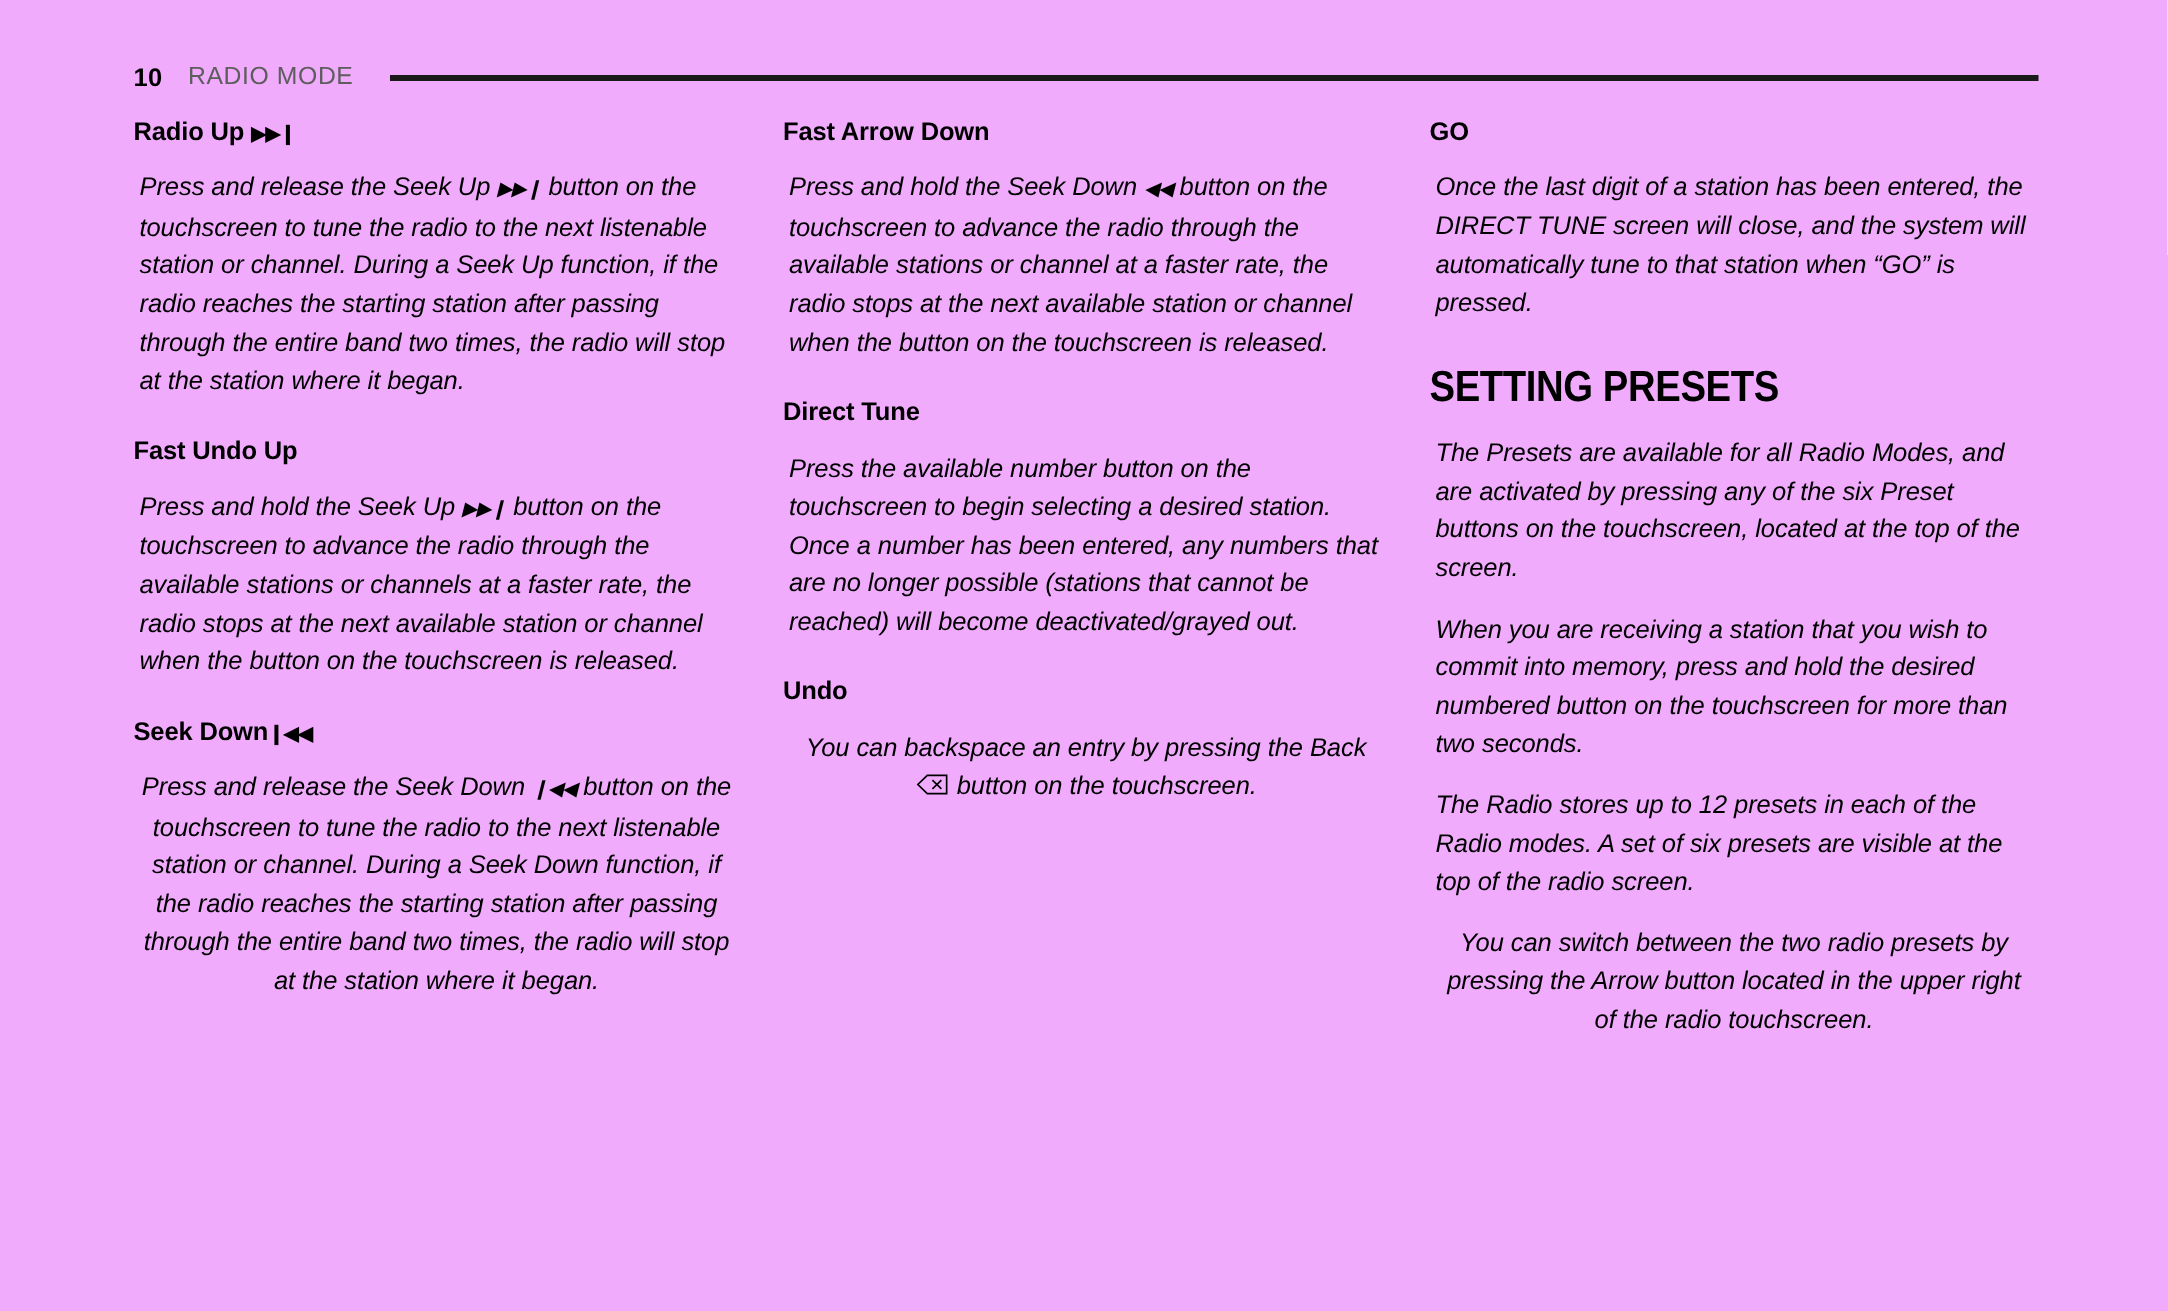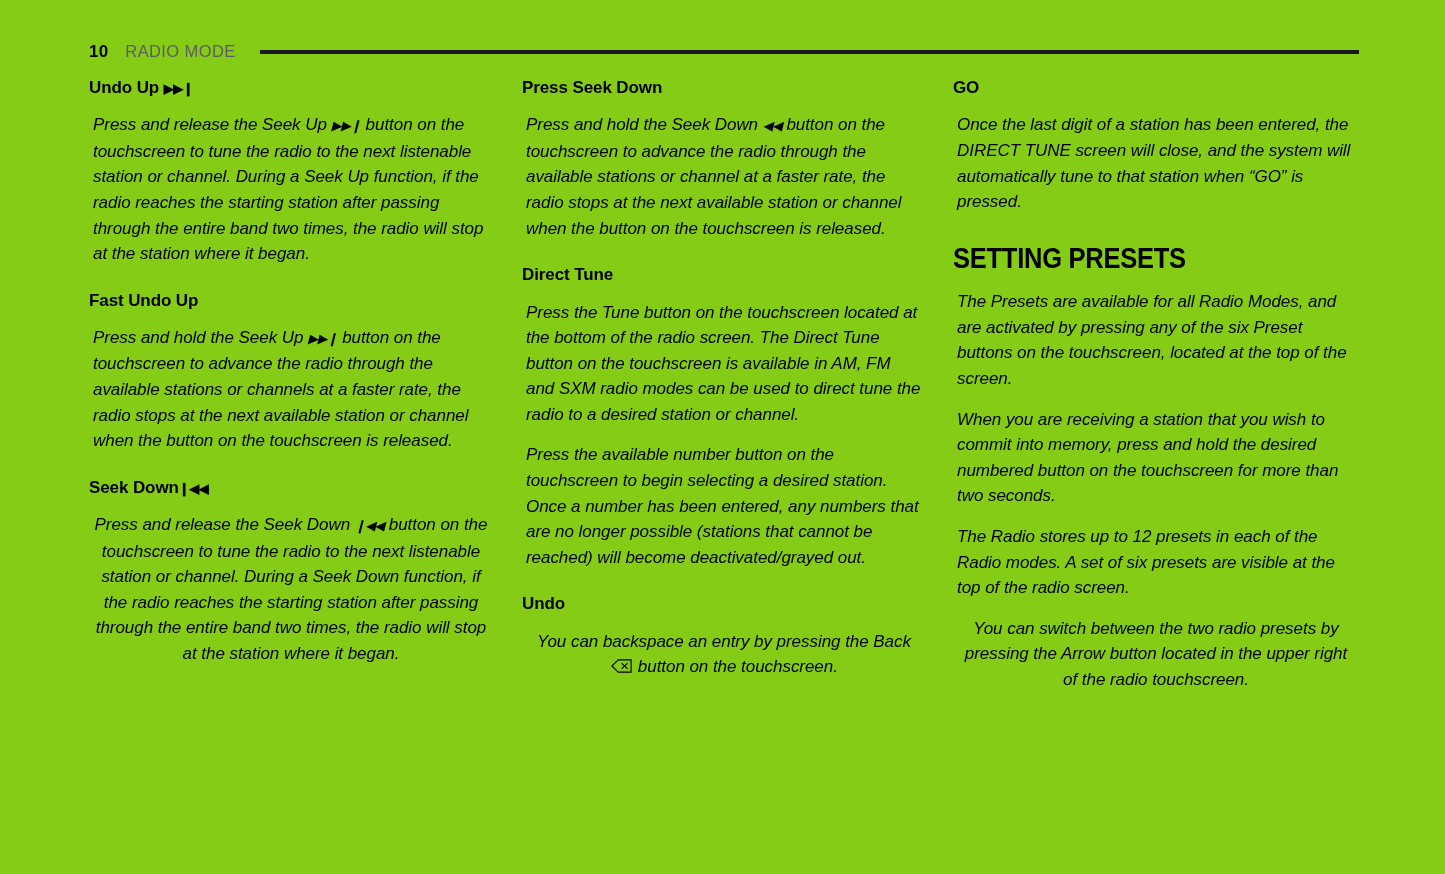--- a/index.html
+++ b/index.html
@@ -11,21 +11,21 @@
     width: 1445px;
     height: 874px;
     font-family: "Liberation Sans", sans-serif;
     color: #000000;
     overflow: hidden;
   }
   .page {
     position: relative;
     width: 1445px;
     height: 874px;
-    background: #84cc16;
+    background: #f0abfc;
     box-sizing: border-box;
   }
 
   
   .page-header {
     position: absolute;
     left: 89px;
     top: 38px;
     width: 1270px;
     height: 26px;
@@ -130,32 +130,31 @@
 <div class="page">
 
   <div class="page-header">
     <span class="folio">10</span>
     <span class="header-title">RADIO MODE</span>
     <span class="header-rule"></span>
   </div>
 
   <div class="columns">
     <div class="col col-1">
-        <h3 class="sec-head"><span>Undo Up</span> <span class="icon-glyph icon-seek-up">▶▶❙</span></h3>
+        <h3 class="sec-head"><span>Radio Up</span> <span class="icon-glyph icon-seek-up">▶▶❙</span></h3>
         <p class="body"><span>Press and release the Seek Up </span><span class="icon-glyph icon-seek-up">▶▶❙</span> <span>button on the touchscreen to tune the radio to the next listenable station or channel. During a Seek Up function, if the radio reaches the starting station after passing through the entire band two times, the radio will stop at the station where it began.</span></p>
         <h3 class="sec-head spaced-top"><span>Fast Undo Up</span></h3>
         <p class="body"><span>Press and hold the Seek Up </span><span class="icon-glyph icon-seek-up">▶▶❙</span> <span>button on the touchscreen to advance the radio through the available stations or channels at a faster rate, the radio stops at the next available station or channel when the button on the touchscreen is released.</span></p>
         <h3 class="sec-head spaced-top"><span>Seek Down</span><span class="icon-glyph icon-seek-down">❙◀◀</span></h3>
         <p class="body"><span>Press and release the Seek Down </span><span class="icon-glyph icon-seek-down">❙◀◀</span> <span>button on the touchscreen to tune the radio to the next listenable station or channel. During a Seek Down function, if the radio reaches the starting station after passing through the entire band two times, the radio will stop at the station where it began.</span></p>
       </div>
     <div class="col col-2">
-        <h3 class="sec-head"><span>Press Seek Down</span></h3>
+        <h3 class="sec-head"><span>Fast Arrow Down</span></h3>
         <p class="body"><span>Press and hold the Seek Down </span><span class="icon-glyph icon-seek-down">◀◀</span> <span>button on the touchscreen to advance the radio through the available stations or channel at a faster rate, the radio stops at the next available station or channel when the button on the touchscreen is released.</span></p>
         <h3 class="sec-head spaced-top"><span>Direct Tune</span></h3>
-        <p class="body"><span>Press the Tune button on the touchscreen located at the bottom of the radio screen. The Direct Tune button on the touchscreen is available in AM, FM and SXM radio modes can be used to direct tune the radio to a desired station or channel.</span></p>
         <p class="body"><span>Press the available number button on the touchscreen to begin selecting a desired station. Once a number has been entered, any numbers that are no longer possible (stations that cannot be reached) will become deactivated/grayed out.</span></p>
         <h3 class="sec-head spaced-top"><span>Undo</span></h3>
         <p class="body"><span>You can backspace an entry by pressing the Back </span><span class="bksp"><svg viewBox="0 0 21 14" width="21" height="14" xmlns="http://www.w3.org/2000/svg">
               <path d="M7.2 0.9 H20.1 V13.1 H7.2 L0.9 7 Z" fill="none" stroke="#000" stroke-width="1.1"></path>
               <line x1="10.6" y1="4.1" x2="16.6" y2="9.9" stroke="#000" stroke-width="1.1"></line>
               <line x1="16.6" y1="4.1" x2="10.6" y2="9.9" stroke="#000" stroke-width="1.1"></line>
             </svg></span> <span>button on the touchscreen.</span></p>
       </div>
     <div class="col col-3">
         <h3 class="sec-head"><span>GO</span></h3>

